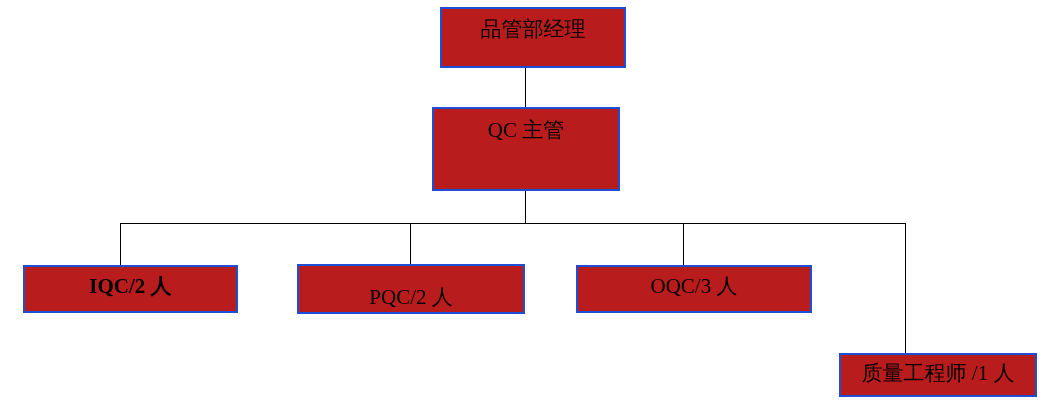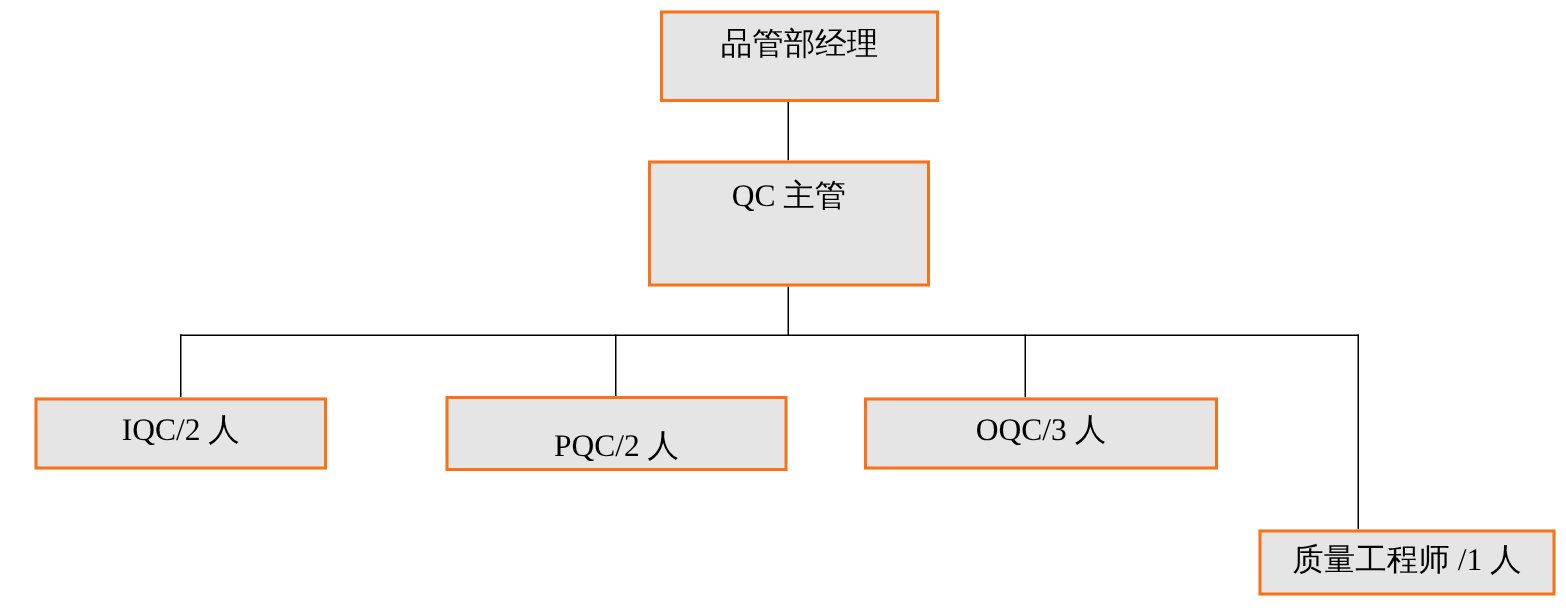--- a/index.html
+++ b/index.html
@@ -11,34 +11,34 @@
     position: relative;
     width: 1044px;
     height: 408px;
     background: #ffffff;
     font-family: "Liberation Serif", "DejaVu Serif", serif;
     color: #000000;
     overflow: hidden;
   }
   .org-box {
     position: absolute;
-    border: 2px solid #f97316;
-    background: #e5e5e5;
+    border: 2px solid #1d4ed8;
+    background: #b91c1c;
     box-sizing: border-box;
     display: flex;
     justify-content: center;
     align-items: flex-start;
     font-size: 21px;
     line-height: 1.15;
     white-space: nowrap;
   }
   
   #box-manager        { left: 440px; top: 7px;   width: 186px; height: 61px; padding-top: 8px; }
   #box-qc-supervisor  { left: 432px; top: 107px; width: 188px; height: 84px; padding-top: 9px; }
-  #box-iqc            { left: 23px;  top: 265px; width: 195px; height: 48px; padding-top: 7px; }
+  #box-iqc            { left: 23px;  top: 265px; width: 215px; height: 48px; padding-top: 7px; font-weight: bold; }
   #box-pqc            { left: 297px; top: 264px; width: 228px; height: 50px; padding-top: 19px; }
   #box-oqc            { left: 576px; top: 265px; width: 236px; height: 48px; padding-top: 7px; }
   #box-engineer       { left: 839px; top: 353px; width: 198px; height: 44px; padding-top: 6px; }
 
   .connector {
     position: absolute;
     background: #000000;
   }
   
   #line-manager-supervisor { left: 525px; top: 68px;  width: 1px; height: 39px; }

